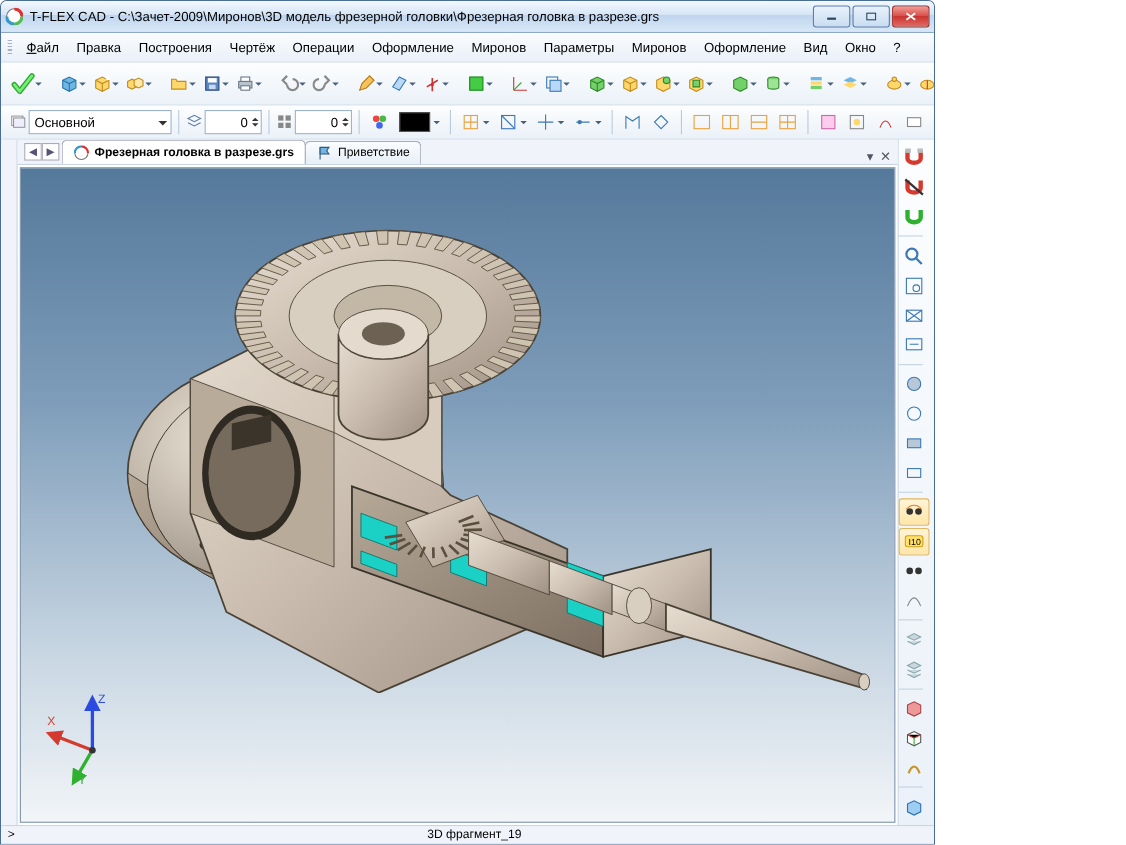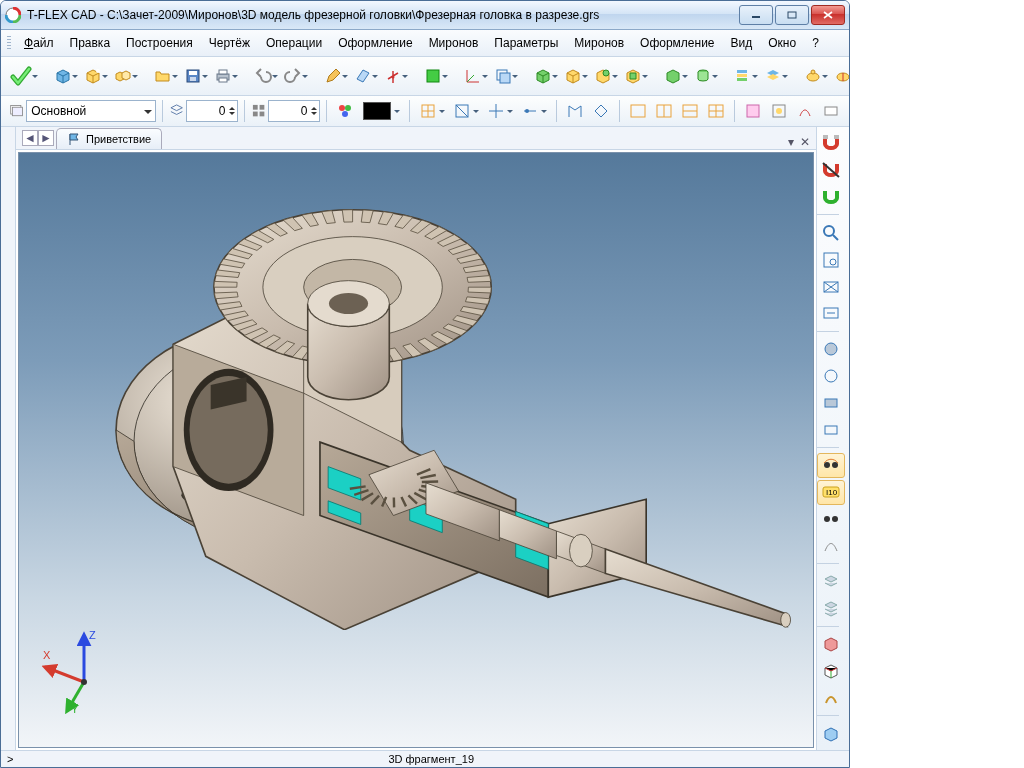--- a/index.html
+++ b/index.html
@@ -491,20 +491,30 @@
         </span>
       </div>
   </div>
 
   <div class="workarea">
     <div class="leftgutter"></div>
     <div class="center">
       <div class="doctabs">
         <div class="left-arr">◄</div>
         <div class="right-arr">►</div>
+        <div class="doctab active">
+          <span class="ico" style="width:14px;height:14px">
+              <svg viewBox="0 0 14 14">
+                <circle cx="7" cy="7" r="6" fill="#fff" stroke="#777"></circle>
+                <path d="M7 1a6 6 0 0 1 6 6" stroke="#d33" fill="none" stroke-width="2"></path>
+                <path d="M1 7a6 6 0 0 1 6-6" stroke="#39c" fill="none" stroke-width="2"></path>
+              </svg>
+            </span>
+          <span>Фрезерная головка в разрезе.grs</span>
+        </div>
         <div class="doctab">
           <span class="ico" style="width:14px;height:14px">
               <svg viewBox="0 0 14 14">
                 <path d="M3 2v11" stroke="#357"></path>
                 <path d="M3 2h8l-2 3 2 3H3z" fill="#6fb6e6" stroke="#357"></path>
               </svg>
             </span>
           <span>Приветствие</span>
         </div>
         <div class="tabicons">

